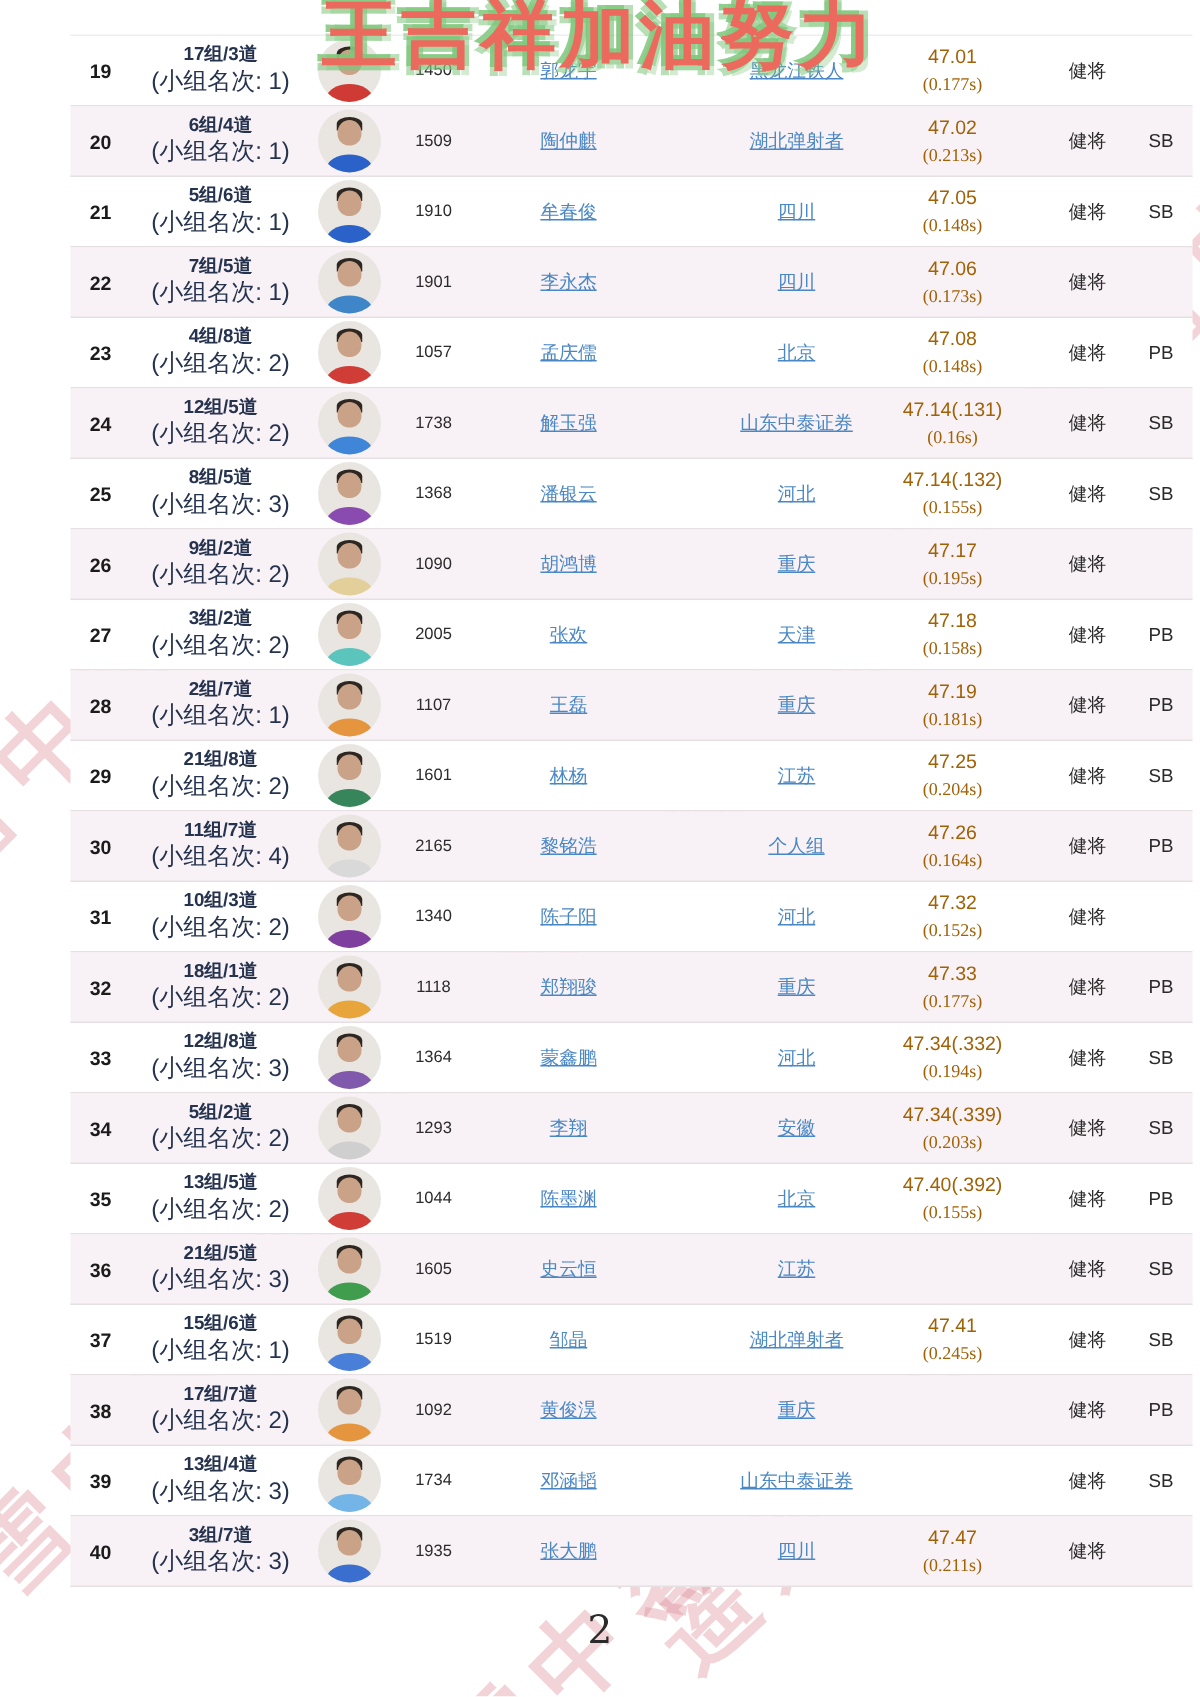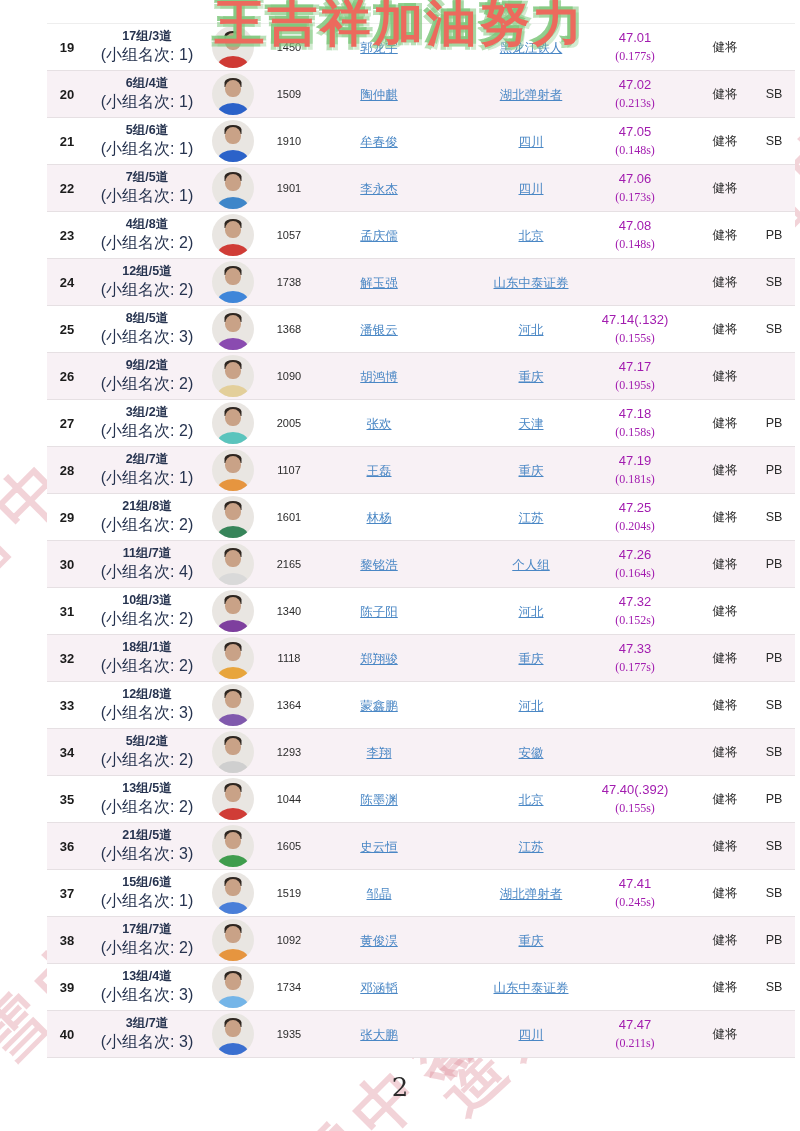--- a/index.html
+++ b/index.html
@@ -60,21 +60,21 @@
   .avatar .jersey {
     position:absolute; left:50%; bottom:-6px; transform:translateX(-50%);
     width:30px; height:18px; border-radius:50% 50% 0 0; background:#888;
   }
   .c-bib  { width:60px;  font-size:11px; color:#2b2b2b; }
   .c-name { width:120px; }
   .c-team { width:90px;margin-left:47px; }
   .link {
     font-size:12.5px; color:#4a87c5; text-decoration:underline; cursor:pointer;
   }
-  .c-time { width:118px; color:#a21caf; line-height:1.3; }
+  .c-time { width:118px; color:#a16207; line-height:1.3; }
   .time-main { font-size:13px; }
   .time-sub  { font-size:12px; margin-top:2px;font-family:Liberation Serif, serif; }
   .spacer { flex:1; }
   .c-grade { width:56px; font-size:12.5px; color:#2b2b2b; }
   .c-note  { width:42px; font-size:12.5px; color:#2b2b2b; }
   
   .page-number {
     position:absolute; z-index:3; left:0; width:100%; top:1072px;
     text-align:center; font-family:"DejaVu Serif", serif; font-size:26px; color:#2b2b2b;
   }
@@ -224,20 +224,24 @@
     <div class="cell c-avatar">
       <div class="avatar">
         <span class="hair"></span>
         <span class="head"></span>
         <span class="jersey" style="background: rgb(63, 134, 217);"></span>
       </div>
     </div>
     <div class="cell c-bib">1738</div>
     <div class="cell c-name"><span class="link">解玉强</span></div>
     <div class="cell c-team"><span class="link">山东中泰证券</span></div>
+    <div class="cell c-time">
+      <div class="time-main">47.14(.131)</div>
+      <div class="time-sub">(0.16s)</div>
+    </div>
     <div class="spacer"></div>
     <div class="cell c-grade">健将</div>
     <div class="cell c-note">SB</div>
   </div>
       <div class="row">
     <div class="cell c-rank">25</div>
     <div class="cell c-group">
       <div class="group-main">8组/5道</div>
       <div class="group-sub">(小组名次: 3)</div>
     </div>
@@ -436,40 +440,48 @@
     <div class="cell c-avatar">
       <div class="avatar">
         <span class="hair"></span>
         <span class="head"></span>
         <span class="jersey" style="background: rgb(128, 89, 173);"></span>
       </div>
     </div>
     <div class="cell c-bib">1364</div>
     <div class="cell c-name"><span class="link">蒙鑫鹏</span></div>
     <div class="cell c-team"><span class="link">河北</span></div>
+    <div class="cell c-time">
+      <div class="time-main">47.34(.332)</div>
+      <div class="time-sub">(0.194s)</div>
+    </div>
     <div class="spacer"></div>
     <div class="cell c-grade">健将</div>
     <div class="cell c-note">SB</div>
   </div>
       <div class="row shaded">
     <div class="cell c-rank">34</div>
     <div class="cell c-group">
       <div class="group-main">5组/2道</div>
       <div class="group-sub">(小组名次: 2)</div>
     </div>
     <div class="cell c-avatar">
       <div class="avatar">
         <span class="hair"></span>
         <span class="head"></span>
         <span class="jersey" style="background: rgb(207, 207, 207);"></span>
       </div>
     </div>
     <div class="cell c-bib">1293</div>
     <div class="cell c-name"><span class="link">李翔</span></div>
     <div class="cell c-team"><span class="link">安徽</span></div>
+    <div class="cell c-time">
+      <div class="time-main">47.34(.339)</div>
+      <div class="time-sub">(0.203s)</div>
+    </div>
     <div class="spacer"></div>
     <div class="cell c-grade">健将</div>
     <div class="cell c-note">SB</div>
   </div>
       <div class="row">
     <div class="cell c-rank">35</div>
     <div class="cell c-group">
       <div class="group-main">13组/5道</div>
       <div class="group-sub">(小组名次: 2)</div>
     </div>

